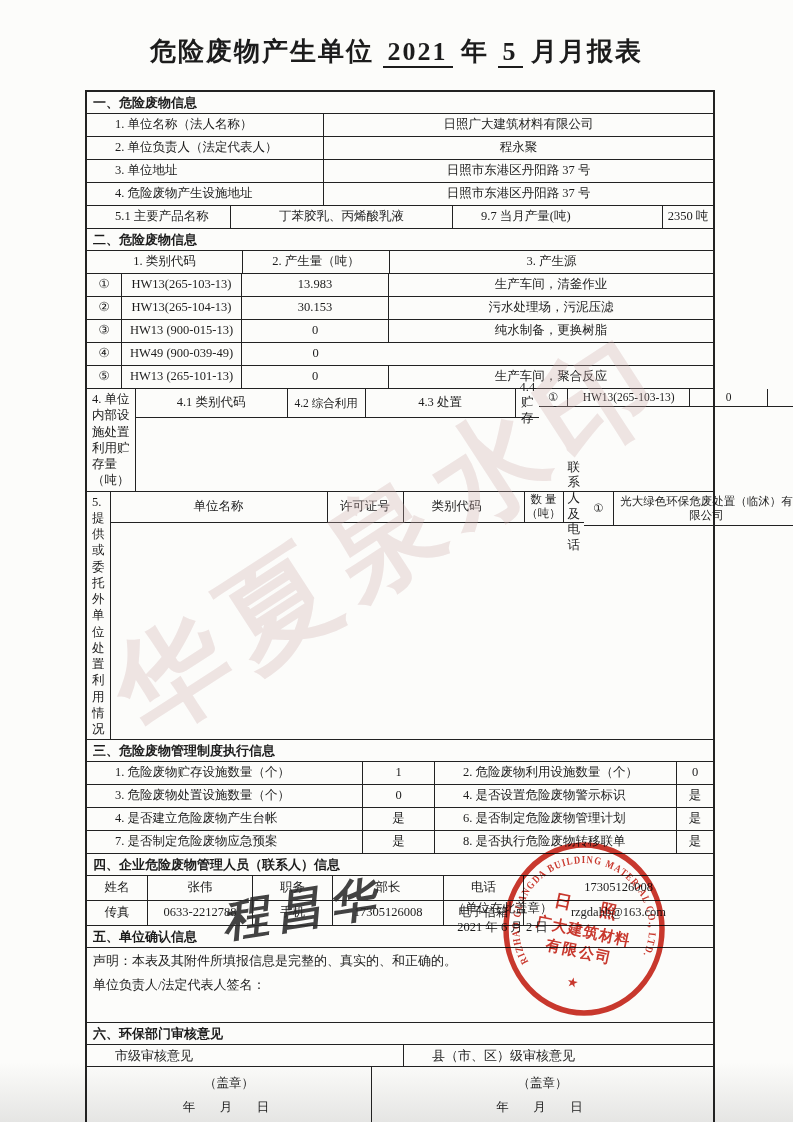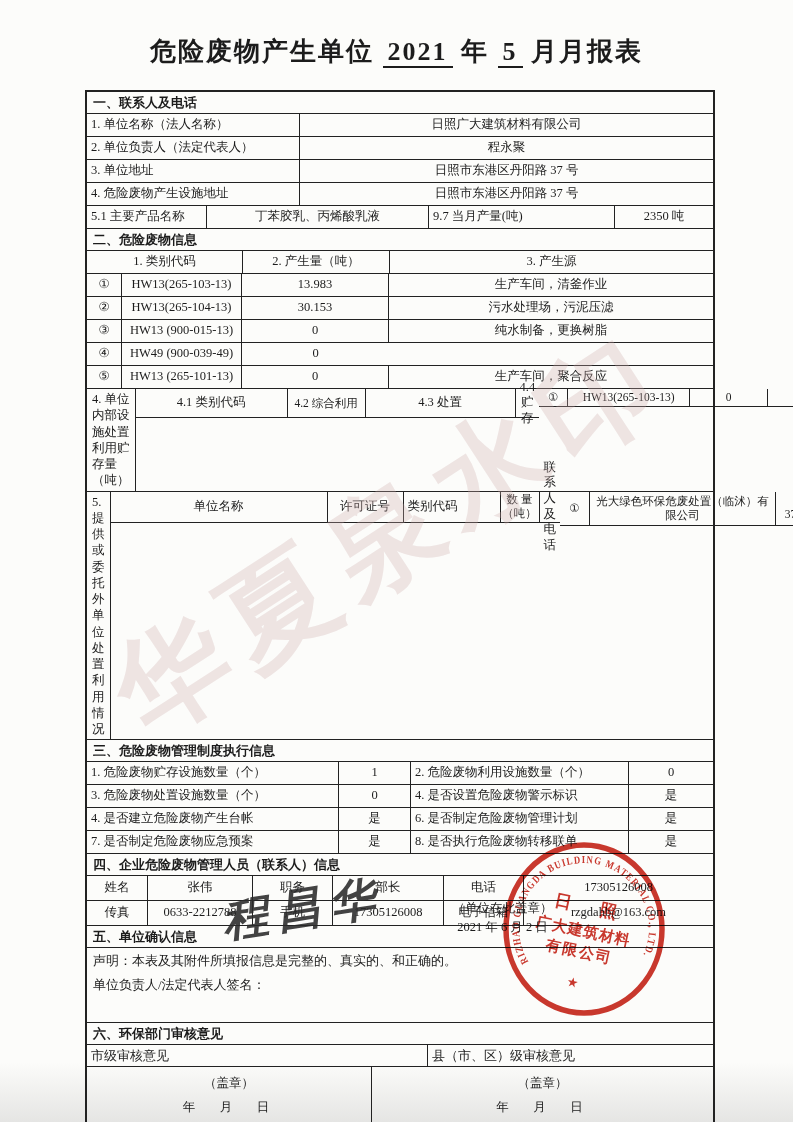--- a/index.html
+++ b/index.html
@@ -10,21 +10,21 @@
   .title{position:absolute;top:34px;left:0;right:0;text-align:center;font-size:26px;font-weight:bold;
          letter-spacing:2px;margin:0;z-index:2;}
   .u{border-bottom:2.5px solid #1c1c1c;padding:0 5px;}
   .doc{position:absolute;left:85px;top:90px;width:630px;border:2px solid #222;box-sizing:border-box;
        background:transparent;z-index:1;}
   .tr{display:flex;border-bottom:1px solid #222;}
   .tr.no-bb{border-bottom:0;}
   .td{display:flex;align-items:center;justify-content:center;border-right:1px solid #222;
       box-sizing:border-box;padding:1px 4px;text-align:center;font-size:12.5px;line-height:1.25;}
   .td:last-child{border-right:0;}
-  .td.l{justify-content:flex-start;text-align:left;}
+  .td.l{justify-content:flex-start;text-align:left;margin-left:24px;}
   .td.col{flex-direction:column;font-size:11.5px;line-height:1.2;}
   .sec{display:flex;align-items:center;height:21px;padding:0 6px;font-size:13px;font-weight:bold;
        border-bottom:1px solid #222;}
   .block{display:flex;border-bottom:1px solid #222;}
   .block .label-cell{border-right:1px solid #222;box-sizing:border-box;display:flex;align-items:center;
        padding:2px 5px;font-size:12.5px;line-height:1.3;text-align:left;}
   .inner{flex:1;display:flex;flex-direction:row;}
   .inner .tr:last-child{border-bottom:0;}
   .small{font-size:11.5px;}
   .confirm{position:relative;height:74px;border-bottom:1px solid #222;}
@@ -44,21 +44,21 @@
 </style>
 </head>
 <body>
 
 <div class="page">
 
   <h1 class="title"><span>危险废物产生单位</span> <span class="u">2021</span> <span>年</span> <span class="u">5</span> <span>月月报表</span></h1>
 
   <div class="doc">
 
-    <div class="sec">一、联系人及电话</div>
+    <div class="sec">一、危险废物信息</div>
     <div class="tr" style="height:22px">
       <div class="td l" style="width:213px">1. 单位名称（法人名称）</div>
       <div class="td" style="flex:1">日照广大建筑材料有限公司</div>
     </div>
     <div class="tr" style="height:22px">
       <div class="td l" style="width:213px">2. 单位负责人（法定代表人）</div>
       <div class="td" style="flex:1">程永聚</div>
     </div>
     <div class="tr" style="height:22px">
       <div class="td l" style="width:213px">3. 单位地址</div>

